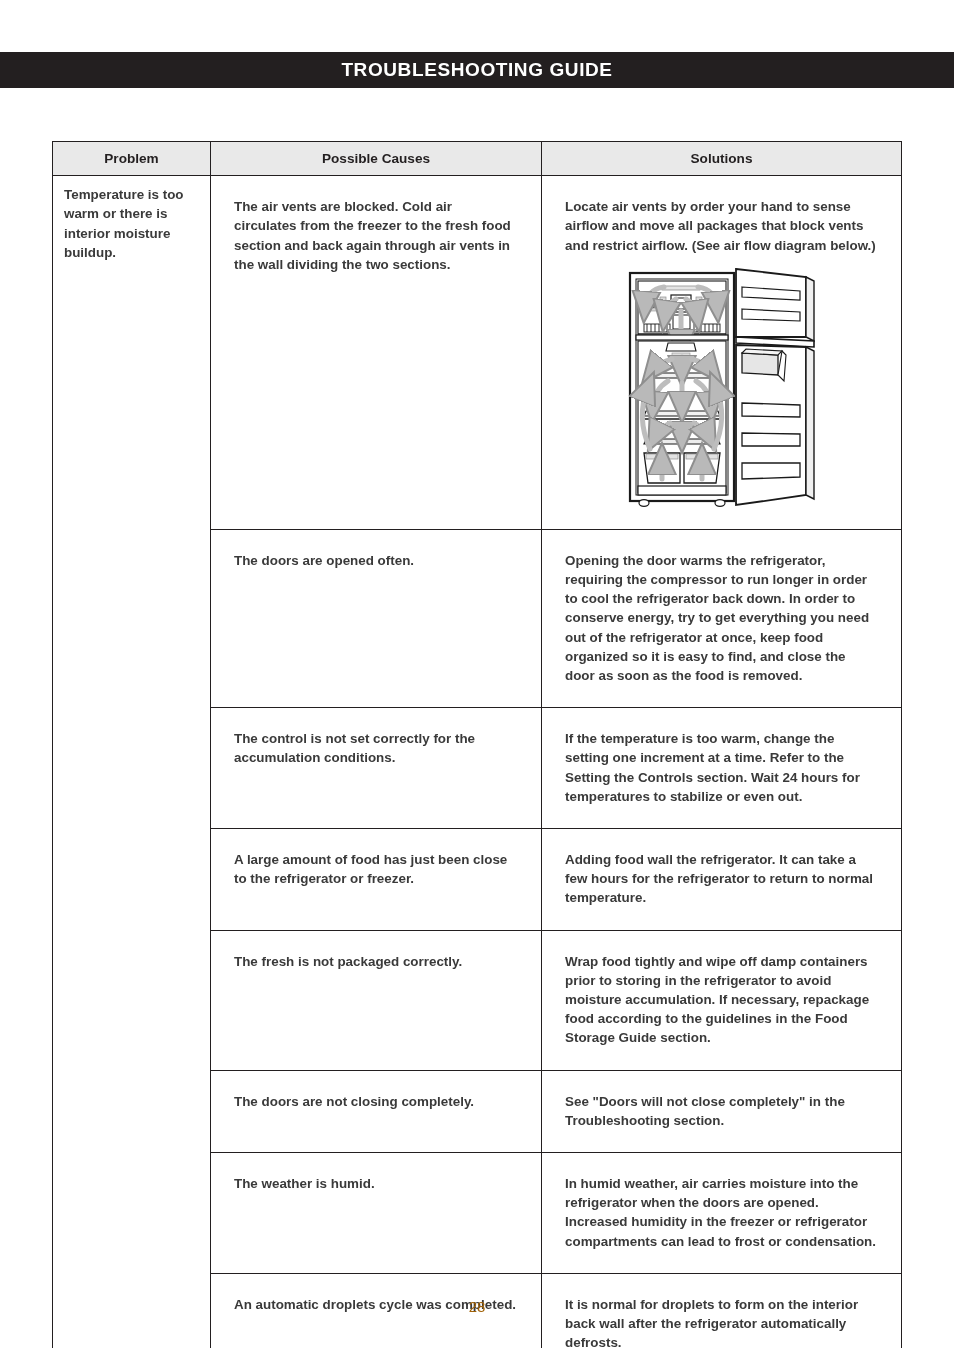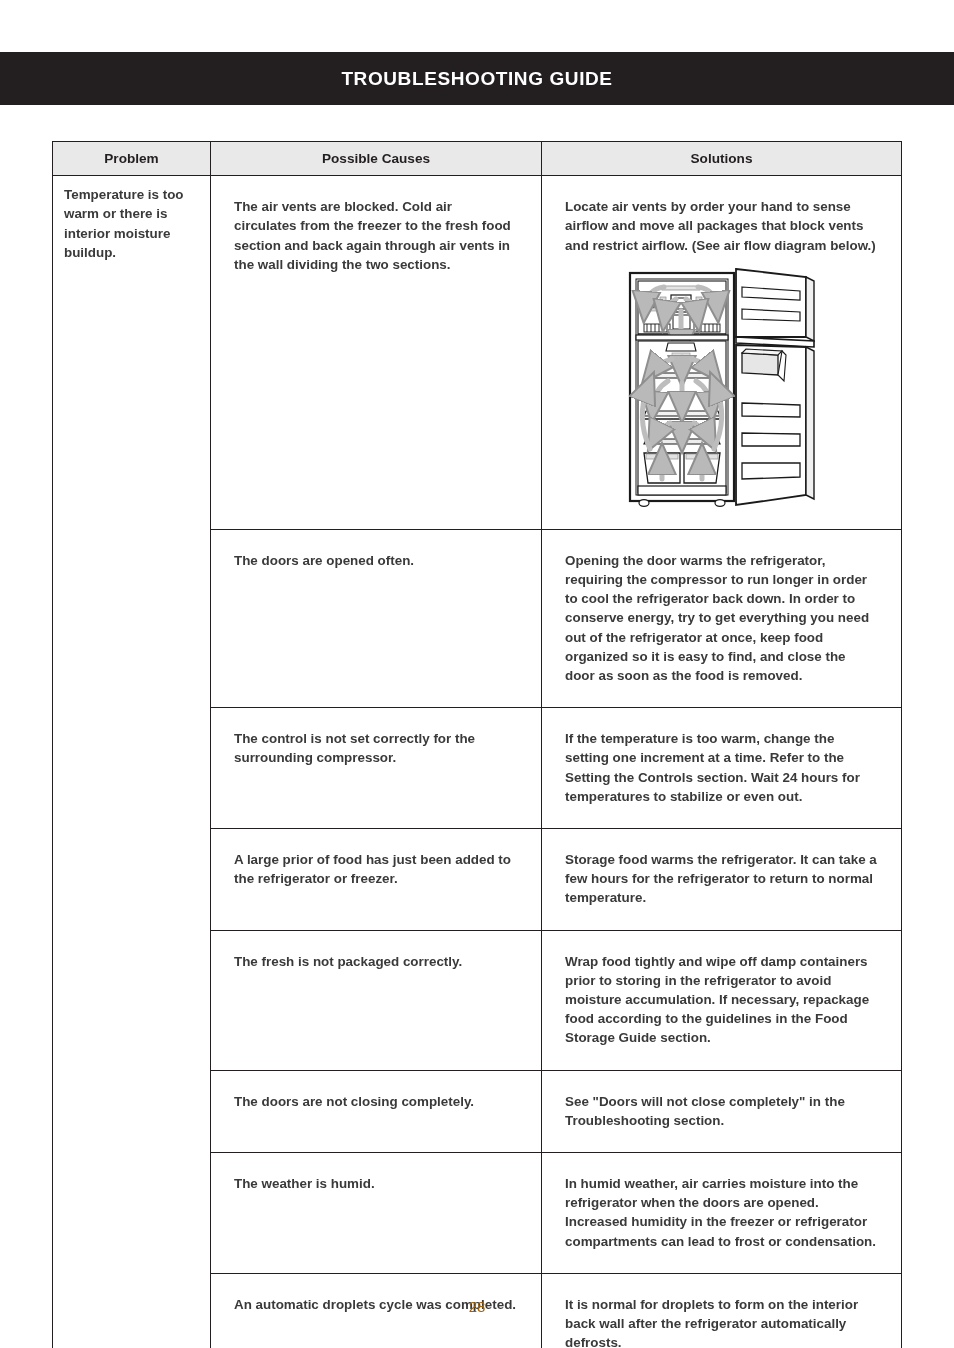--- a/index.html
+++ b/index.html
@@ -15,21 +15,21 @@
     color: #231f20;
     overflow: hidden;
   }
 
   
   .header-bar {
     position: absolute;
     left: 0;
     top: 52px;
     width: 954px;
-    height: 53px;
+    height: 36px;
     background: #231f20;
     display: flex;
     align-items: center;
     justify-content: center;
   }
   .header-title {
     color: #ffffff;
     font-size: 19px;
     font-weight: bold;
     letter-spacing: 0.6px;
@@ -270,33 +270,33 @@
       <td class="cause-cell">
         <p>The doors are opened often.</p>
       </td>
       <td class="solution-cell">
         <p>Opening the door warms the refrigerator, requiring the compressor to run longer in order to cool the refrigerator back down. In order to conserve energy, try to get everything you need out of the refrigerator at once, keep food organized so it is easy to find, and close the door as soon as the food is removed.</p>
       </td>
     </tr>
 
     <tr>
       <td class="cause-cell">
-        <p>The control is not set correctly for the surrounding compressor.</p>
+        <p>The control is not set correctly for the accumulation conditions.</p>
       </td>
       <td class="solution-cell">
         <p>If the temperature is too warm, change the setting one increment at a time. Refer to the Setting the Controls section. Wait 24 hours for temperatures to stabilize or even out.</p>
       </td>
     </tr>
 
     <tr>
       <td class="cause-cell">
-        <p>A large prior of food has just been added to the refrigerator or freezer.</p>
-      </td>
-      <td class="solution-cell">
-        <p>Storage food warms the refrigerator. It can take a few hours for the refrigerator to return to normal temperature.</p>
+        <p>A large amount of food has just been close to the refrigerator or freezer.</p>
+      </td>
+      <td class="solution-cell">
+        <p>Adding food wall the refrigerator. It can take a few hours for the refrigerator to return to normal temperature.</p>
       </td>
     </tr>
 
     <tr>
       <td class="cause-cell">
         <p>The fresh is not packaged correctly.</p>
       </td>
       <td class="solution-cell">
         <p>Wrap food tightly and wipe off damp containers prior to storing in the refrigerator to avoid moisture accumulation. If necessary, repackage food according to the guidelines in the Food Storage Guide section.</p>
       </td>

